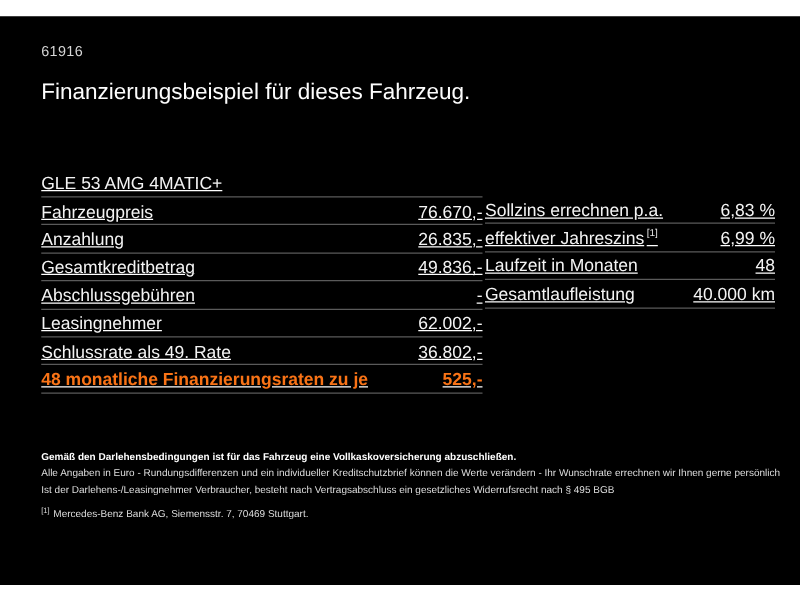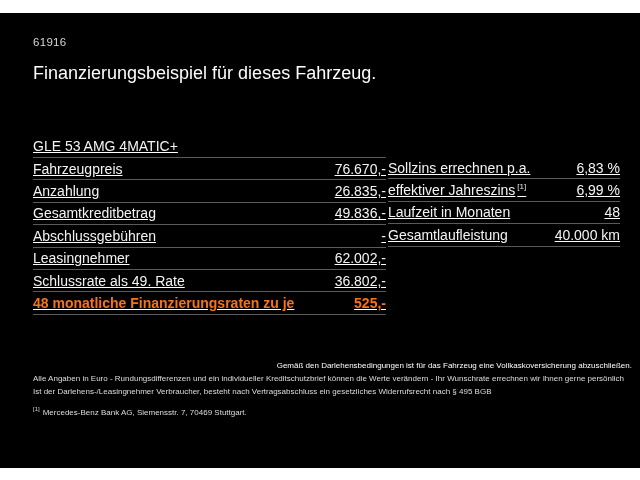--- a/index.html
+++ b/index.html
@@ -36,21 +36,21 @@
   .trow.header{height:22px;}
   .trow.bold{font-weight:700;color:#f97316;}
   .trow .lbl{white-space:nowrap;}
   .trow .val{white-space:nowrap;text-align:right;}
   .sup{font-size:8px;vertical-align:super;margin-left:2px;color:#e6e6e6;}
   .fineprint{
     position:absolute;left:33px;top:346px;width:599px;
     font-size:8px;line-height:13px;color:#dedede;
   }
   .fineprint .fp-line{white-space:nowrap;}
-  .fineprint .fp-bold{font-weight:400;color:#ffffff;text-align:right;}
+  .fineprint .fp-bold{font-weight:700;color:#ffffff;}
   .fineprint .fp-footnote{margin-top:5px;}
   .fp-sup{font-size:6px;vertical-align:super;margin-right:3px;}
 </style>
 </head>
 <body>
 
 <div class="stage">
   <div class="panel">
 
     <div class="id-number">61916</div>

